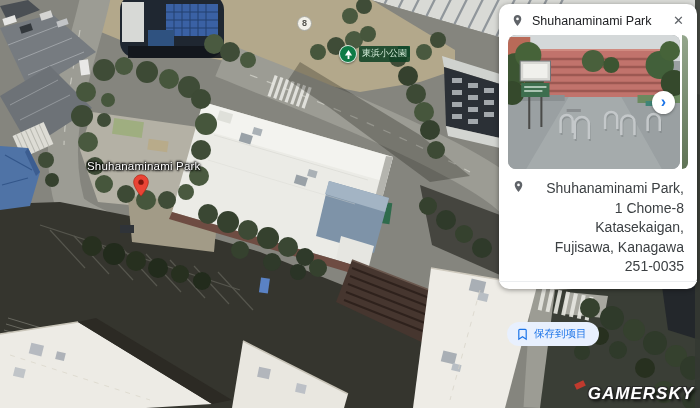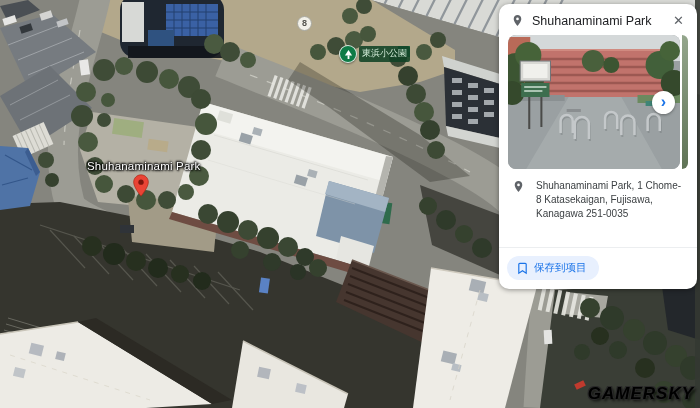--- a/index.html
+++ b/index.html
@@ -27,21 +27,21 @@
     font-size:9px;padding:1px 3px 2px;border-radius:2px;white-space:nowrap;
   }
   .place-label{
     position:absolute;left:87px;top:160px;color:#fff;font-size:11.5px;font-weight:500;
     letter-spacing:.2px;white-space:nowrap;
     text-shadow:0 0 2px #000,0 0 3px #000,1px 1px 2px #000,-1px -1px 2px #000;
   }
   .map-pin{position:absolute;left:133px;top:174px;width:16px;height:23px;}
   .map-pin path{fill:var(--pin_red);stroke:#a52714;stroke-width:1;}
   .watermark{
-    position:absolute;right:6px;bottom:4px;color:#000000;font-size:17px;font-weight:bold;
+    position:absolute;right:6px;bottom:4px;color:#ffffff;font-size:17px;font-weight:bold;
     font-style:italic;letter-spacing:1px;
     text-shadow:-1px -1px 0 #2a2a2a,1px -1px 0 #2a2a2a,-1px 1px 0 #2a2a2a,2px 2px 3px rgba(0,0,0,.85);
     padding-left:36px;
   }
 
   
   .card{
     position:absolute;left:499px;top:4px;width:198px;height:285px;background:#fff;
     border-radius:10px;box-shadow:0 1px 5px rgba(0,0,0,.4);
     display:flex;flex-direction:column;
@@ -54,25 +54,25 @@
   .photo-main svg{display:block;width:100%;height:100%;}
   .photo-sliver{width:6px;border-radius:0 8px 8px 0;background:linear-gradient(#94a68c,#5f7355);}
   .next-btn{
     position:absolute;right:5px;top:56px;width:23px;height:23px;border-radius:50%;
     background:#fff;box-shadow:0 1px 3px rgba(0,0,0,.35);color:var(--accent);
     font-size:16px;font-weight:bold;line-height:21px;text-align:center;cursor:pointer;
   }
   .card-body{display:flex;flex-direction:column;gap:11px;padding:10px 13px 4px 13px;}
   .detail-row{display:flex;gap:11px;align-items:flex-start;}
   .detail-icon{flex:0 0 13px;padding-top:1px;}
-  .detail-text{font-size:10px;color:#3c4043;line-height:1.4;}
+  .detail-text{font-size:14px;color:#3c4043;line-height:1.4;text-align:right;}
   .card-footer{margin-top:auto;border-top:1px solid #eceef0;padding:8px 8px 9px 8px;}
   .save-btn{
     display:inline-flex;align-items:flex-end;gap:6px;background:var(--save_bg);
-    border:none;border-radius:15px;padding:5px 12px 5px 10px;cursor:pointer;
+    border:none;border-radius:15px;padding:5px 12px 5px 10px;cursor:pointer;margin-top:32px;
   }
   .save-btn span{font-size:10.5px;color:var(--accent);font-family:"Liberation Sans",sans-serif;}
 </style>
 </head>
 <body>
 
 <svg id="map-svg" width="700" height="408" viewBox="0 0 700 408">
   <defs>
     <clipPath id="stripeclip">
         <polygon points="371,0 700,0 700,95"></polygon>

